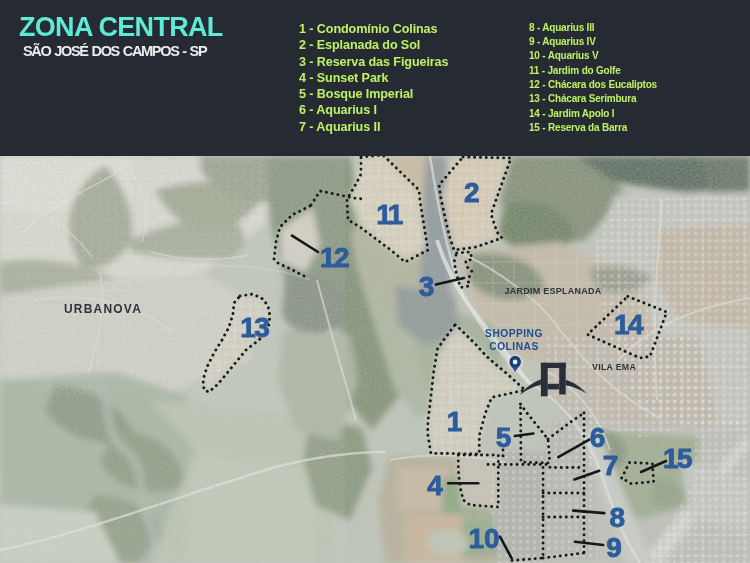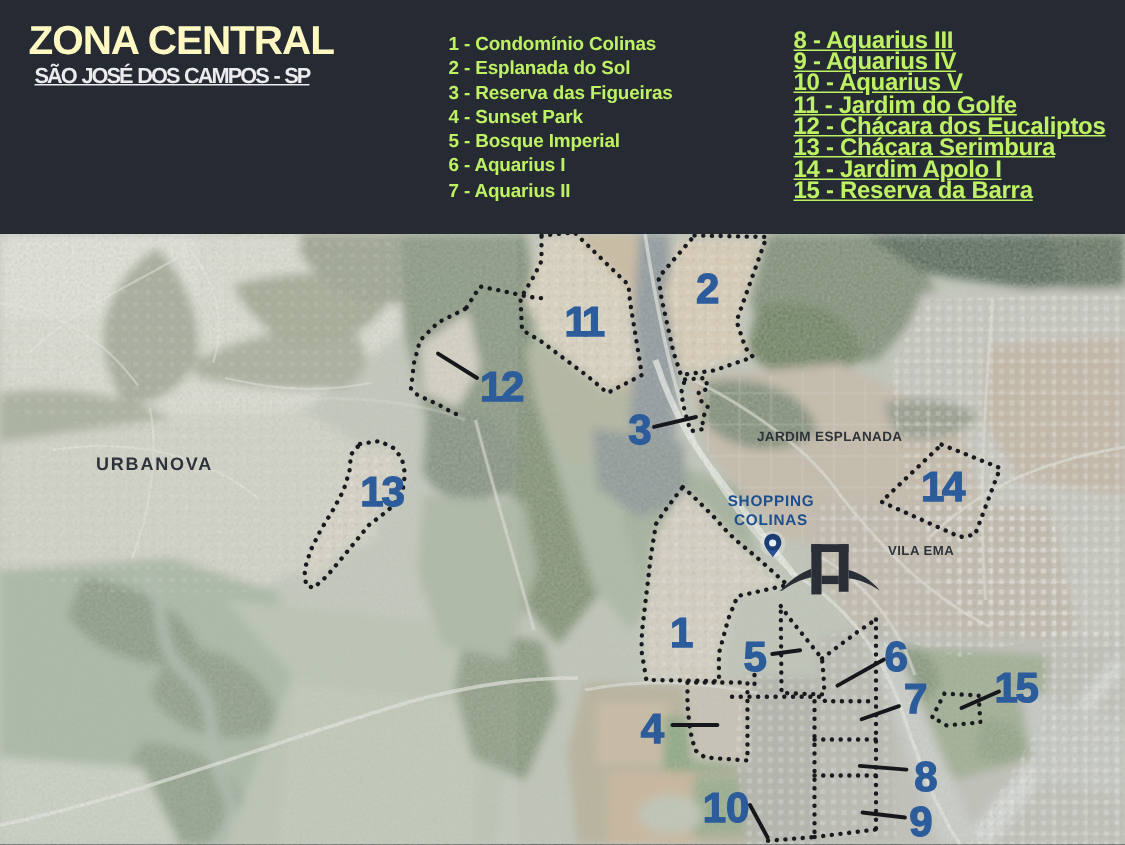--- a/index.html
+++ b/index.html
@@ -1,22 +1,22 @@
 <!DOCTYPE html>
 <html><head>
 <meta charset="utf-8">
 <style>
   html,body{margin:0;padding:0;background:#262b33;}
   body{width:750px;height:563px;overflow:hidden;position:relative;font-family:"Liberation Sans",sans-serif;}
   .hdr{position:absolute;left:0;top:0;width:750px;height:156px;background:#262b33;}
-  .title{position:absolute;left:19px;top:14px;font-size:27px;font-weight:bold;color:#fef9c3;letter-spacing:-0.7px;line-height:27px;white-space:nowrap;}
-  .subtitle{position:absolute;left:23px;top:44px;font-size:14.5px;font-weight:bold;color:#ececee;letter-spacing:-1.3px;line-height:15px;white-space:nowrap;word-spacing:1px;text-decoration:underline;}
+  .title{position:absolute;left:19px;top:14px;font-size:27px;font-weight:bold;color:#5eead4;letter-spacing:-0.7px;line-height:27px;white-space:nowrap;}
+  .subtitle{position:absolute;left:23px;top:44px;font-size:14.5px;font-weight:bold;color:#ececee;letter-spacing:-1.3px;line-height:15px;white-space:nowrap;word-spacing:1px;}
   .leg{position:absolute;color:#bef264;font-weight:bold;white-space:nowrap;}
   .leg1{left:299px;top:21px;font-size:12.6px;line-height:16.3px;letter-spacing:-0.1px;}
-  .leg2{left:529px;top:20.5px;font-size:16px;line-height:14.35px;letter-spacing:-0.2px;text-decoration:underline;}
+  .leg2{left:529px;top:20.5px;font-size:10px;line-height:14.35px;letter-spacing:-0.2px;}
   svg{position:absolute;left:0;top:0;}
 </style>
 </head>
 <body>
 
 <div class="hdr"></div>
 
 <div class="title">ZONA CENTRAL</div>
 
 <div class="subtitle">SÃO JOSÉ DOS CAMPOS - SP</div>

